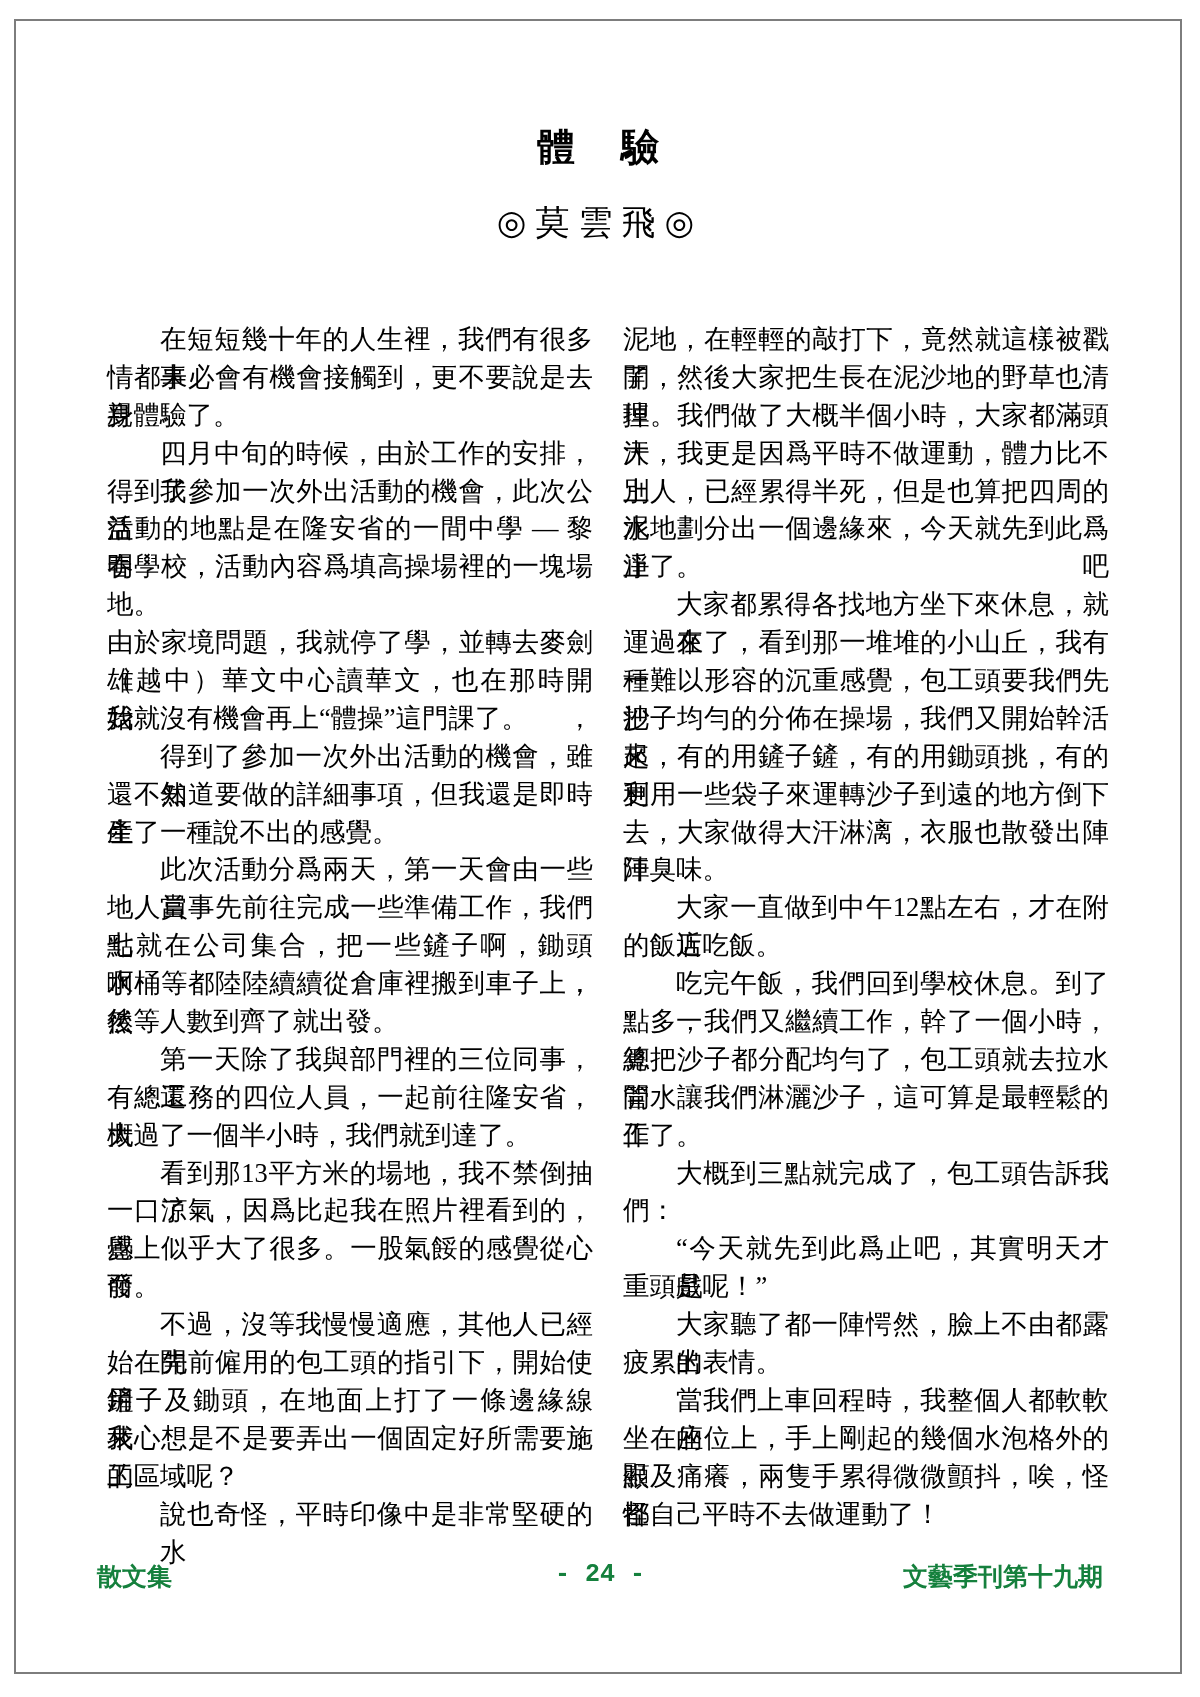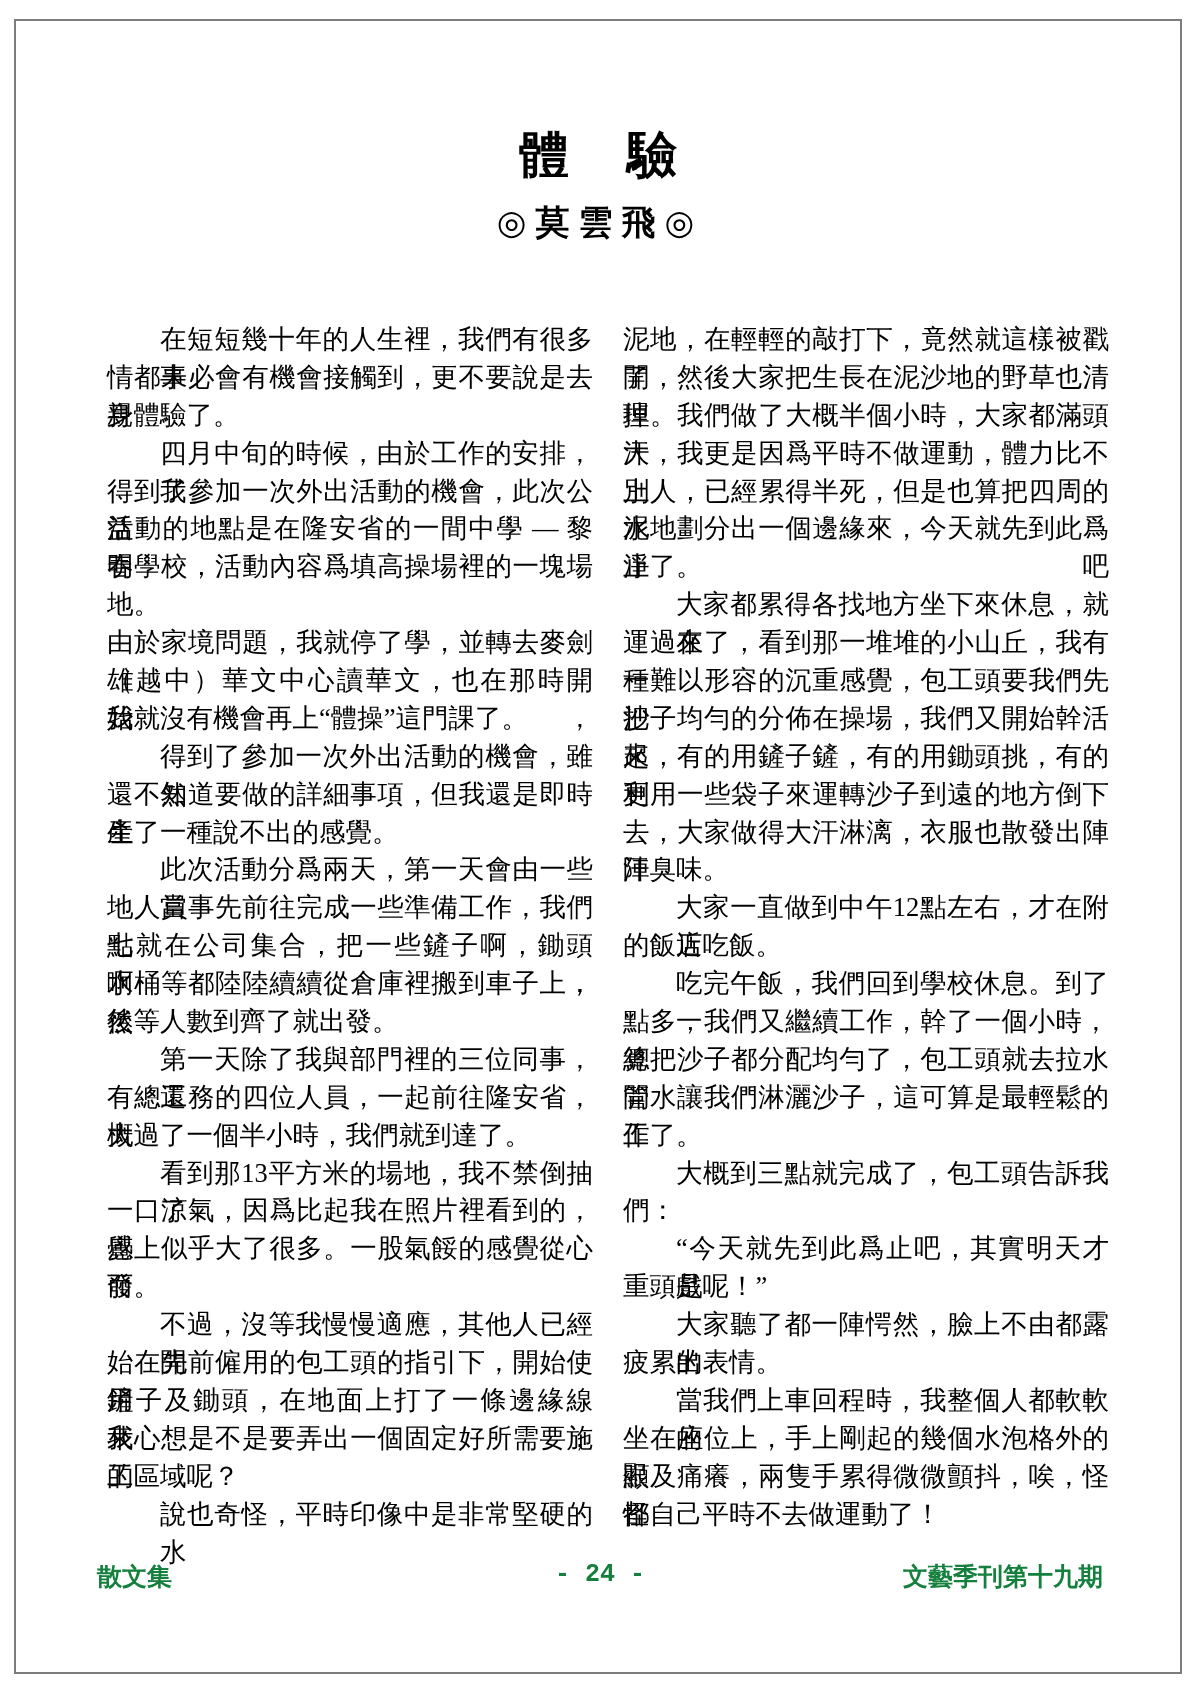--- a/index.html
+++ b/index.html
@@ -6,25 +6,25 @@
   body{
     width:1200px;height:1697px;background:#ffffff;position:relative;
     font-family:"Liberation Serif","DejaVu Serif",serif;color:#111;
   }
   .frame{
     position:absolute;left:14px;top:19px;width:1168px;height:1655px;
     border:2px solid #7d7d7d;box-sizing:border-box;pointer-events:none;
   }
   .title{
     position:absolute;top:122px;left:0;width:1200px;text-align:center;
-    font-size:50px;font-weight:bold;letter-spacing:4px;color:#000;
+    font-size:38px;font-weight:bold;letter-spacing:4px;color:#000;
   }
   .author{
     position:absolute;top:200px;left:0;width:1200px;text-align:center;
-    font-size:34px;font-weight:bold;letter-spacing:9px;color:#000;
+    font-size:34px;font-weight:normal;letter-spacing:9px;color:#000;
   }
   .cols{
     position:absolute;left:107px;top:289px;width:1001px;
     display:flex;gap:30px;
   }
   .col{width:486px;flex:0 0 486px;margin-top:32px;}
   .line{
     height:37.9px;line-height:37.9px;font-size:26.5px;color:#000;
     white-space:nowrap;overflow:visible;
   }

